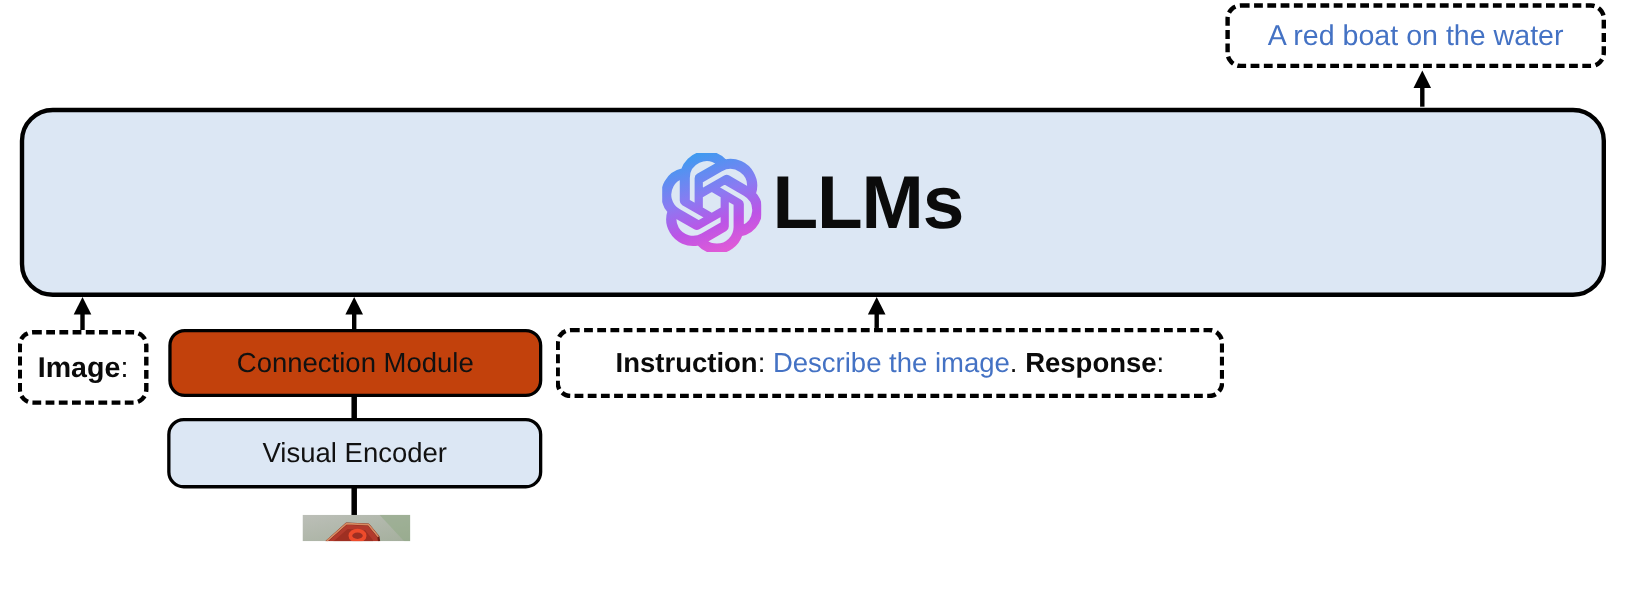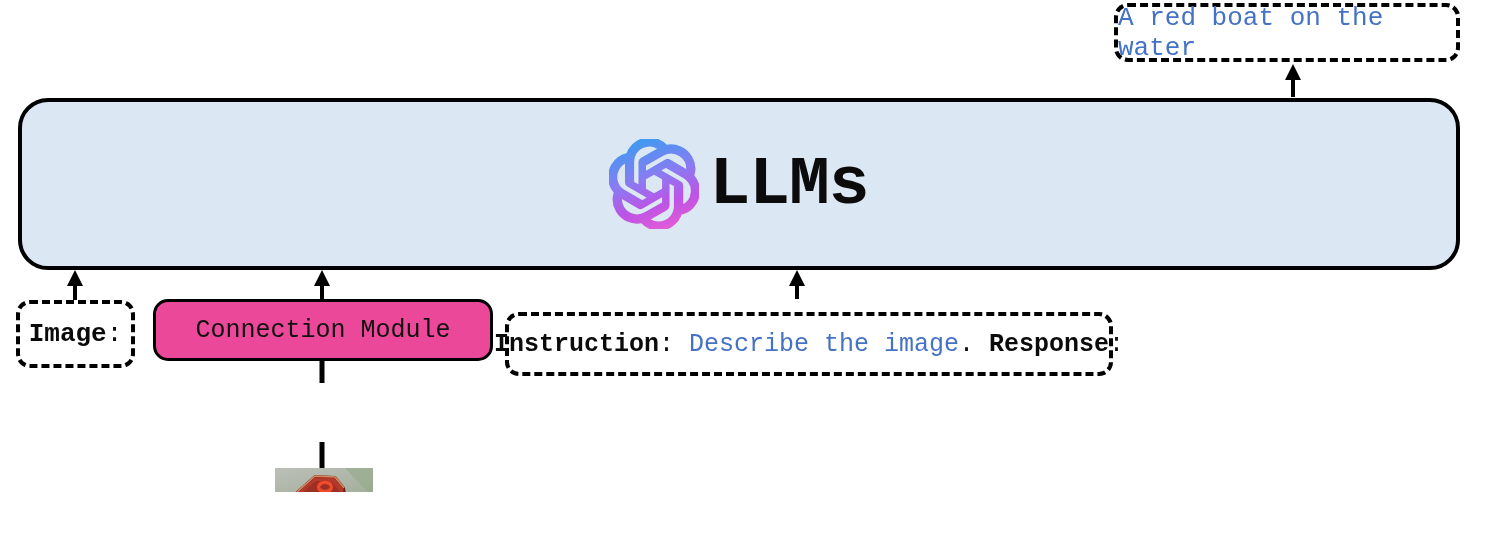--- a/index.html
+++ b/index.html
@@ -1,50 +1,50 @@
 <!DOCTYPE html>
 <html><head>
 <meta charset="utf-8">
 <style>
   html,body{margin:0;padding:0;background:#ffffff;}
   .stage{
     position:relative;
     width:1498px;height:492px;
     background:#ffffff;
-    font-family:Liberation Mono, monospace;
+    font-family:Liberation Sans, sans-serif;
     overflow:hidden;
   }
   .layer{position:absolute;left:0;top:0;width:1498px;height:551px;}
   svg.connectors{z-index:1;pointer-events:none;}
   .box{position:absolute;z-index:2;box-sizing:border-box;display:flex;align-items:center;justify-content:center;}
   
   .llm-box{
     left:18px;top:98px;width:1442px;height:172px;
     background:#dce7f4;border:4px solid #000;border-radius:30px;
     gap:10px;
   }
   .llm-label{font-size:68px;font-weight:bold;color:#0b0b0b;letter-spacing:-1px;}
   .logo{width:90px;height:90px;display:block;}
   .cm-box{
     left:153px;top:299px;width:340px;height:62px;
-    background:#ec4899;border:3px solid #000;border-radius:15px;
+    background:#c2410c;border:3px solid #000;border-radius:15px;
   }
   .ve-box{
     left:152px;top:380px;width:341px;height:64px;
     background:#dce7f4;border:3px solid #000;border-radius:15px;
   }
   .plain-label{font-size:25px;color:#111;}
   
   .dashed{border:4px dashed #000;border-radius:14px;background:#fff;}
   .out-box{left:1114px;top:3px;width:346px;height:59px;}
   .out-text{font-size:26px;color:#4472c4;}
   .img-box{left:16px;top:300px;width:119px;height:68px;text-align:center;}
   .img-text{font-size:26px;color:#0b0b0b;}
   .img-text b{font-weight:bold;}
-  .instr-box{left:505px;top:312px;width:608px;height:64px;}
+  .instr-box{left:505px;top:298px;width:608px;height:64px;}
   .instr{font-size:25px;color:#0b0b0b;white-space:pre;}
   .instr span{white-space:pre;}
   .instr .b{font-weight:bold;}
   .instr .blue{color:#4472c4;}
   
   .boat{position:absolute;z-index:2;left:275px;top:468px;width:98px;height:83px;}
   .boat svg{display:block;width:98px;height:83px;}
 </style>
 </head>
 <body>
@@ -94,20 +94,23 @@
   </div>
 
   <div class="box cm-box">
     <span class="plain-label">Connection Module</span>
   </div>
 
   <div class="box dashed instr-box">
     <span class="instr"><span class="b">Instruction</span><span>: </span><span class="blue">Describe the image</span><span>. </span><span class="b">Response</span><span>:</span></span>
   </div>
 
+  <div class="box ve-box">
+    <span class="plain-label">Visual Encoder</span>
+  </div>
 
   <div class="boat">
     <svg viewBox="0 0 98 83" xmlns="http://www.w3.org/2000/svg">
       <defs>
         <linearGradient id="water" x1="0" y1="0" x2="0.25" y2="1">
           <stop offset="0%" stop-color="#bcbfb8"></stop>
           <stop offset="45%" stop-color="#a7b1a0"></stop>
           <stop offset="100%" stop-color="#86997e"></stop>
         </linearGradient>
       </defs>

